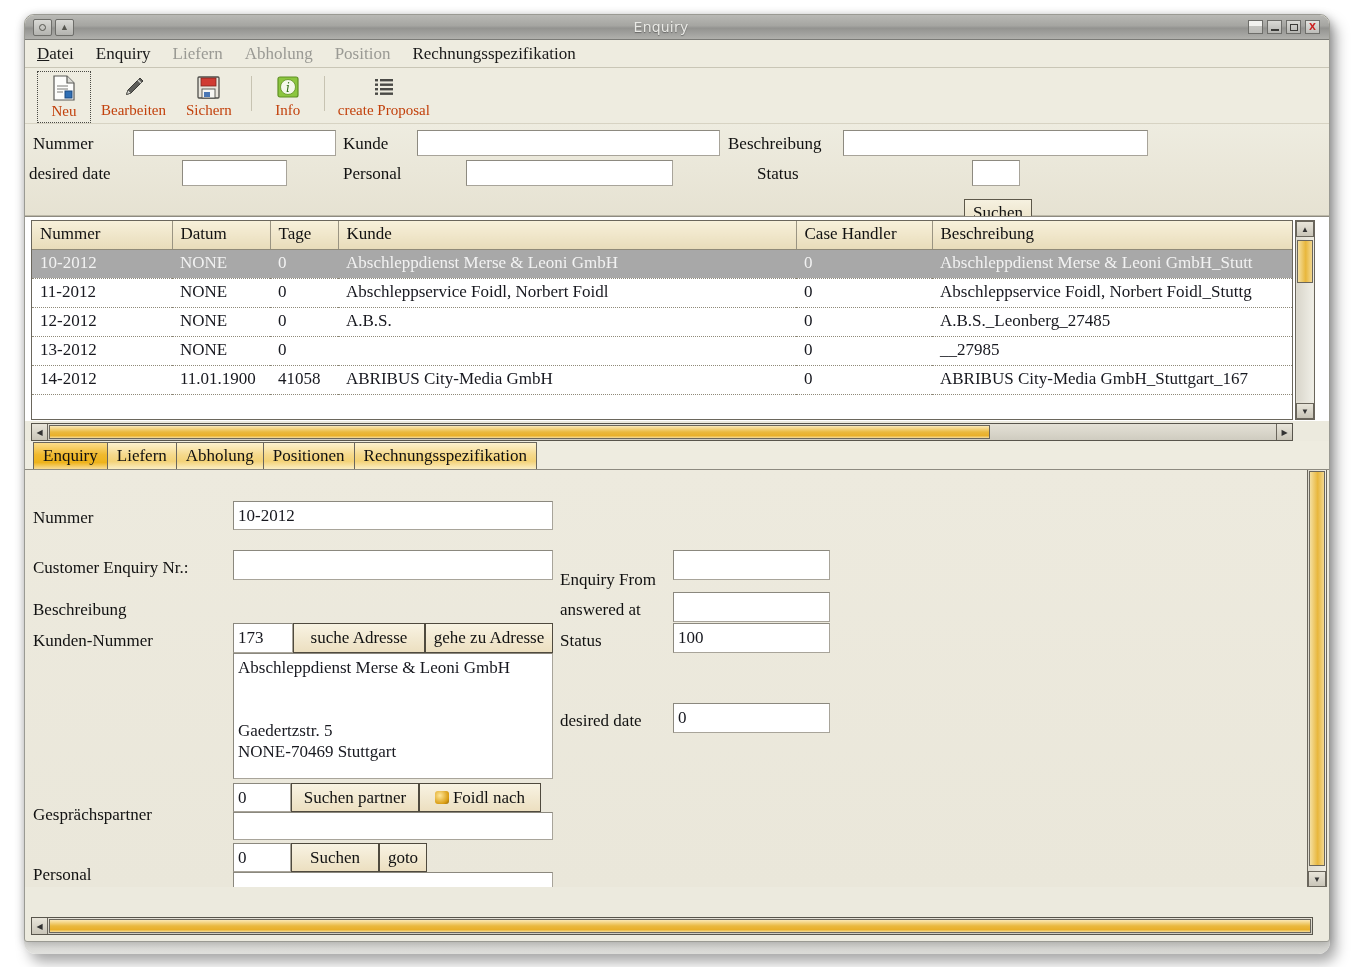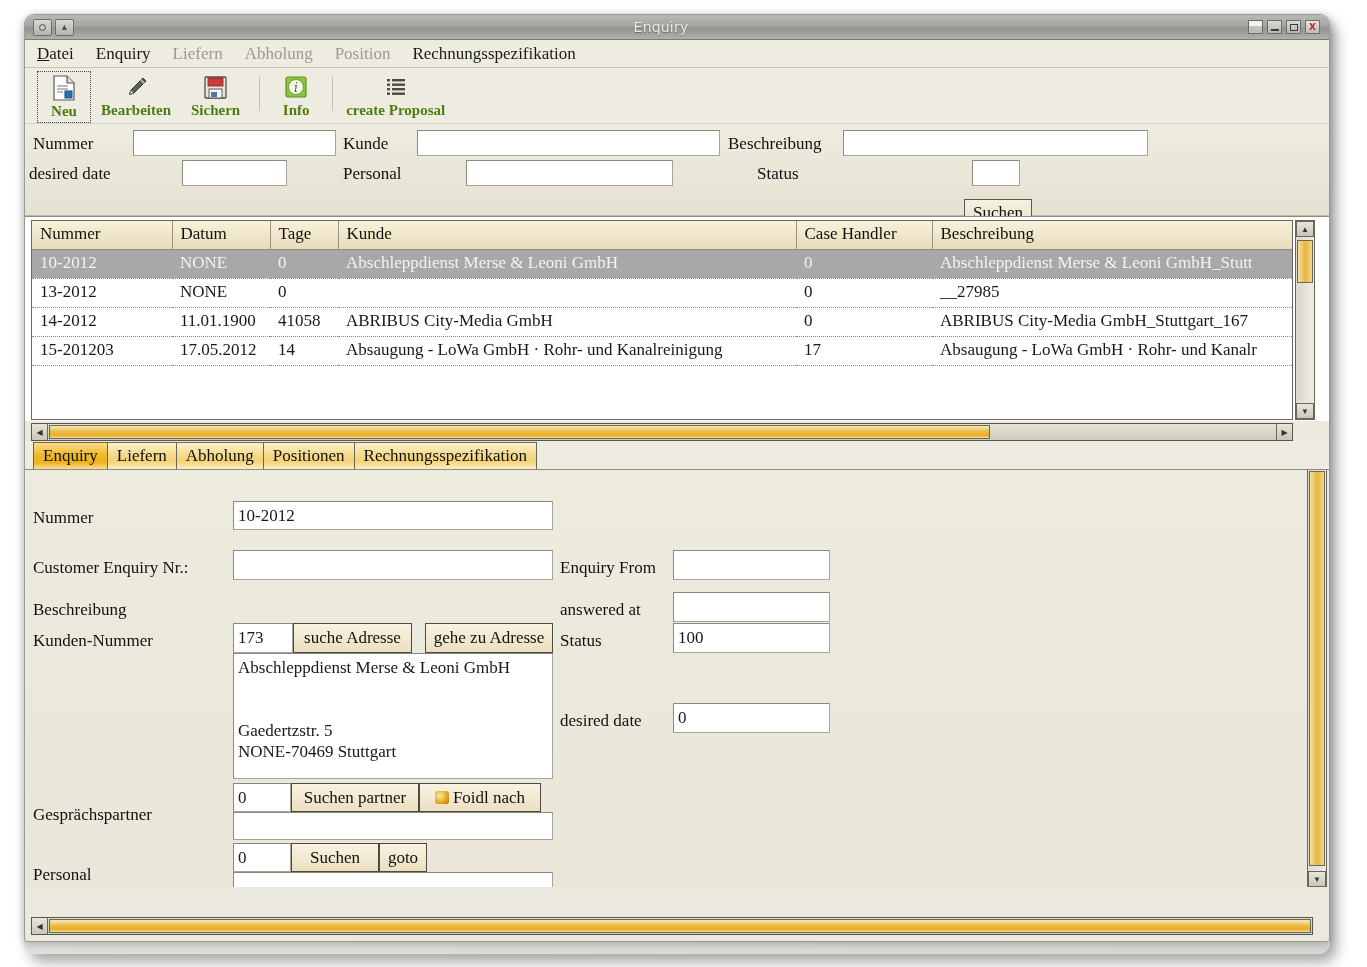--- a/index.html
+++ b/index.html
@@ -97,21 +97,21 @@
     border-bottom: 1px solid #d7d3c3;
   }
   .tool {
     display: flex; flex-direction: column;
     align-items: center; justify-content: flex-start;
     padding: 3px 10px 0 10px;
     min-width: 54px;
   }
   .tool.focused { border: 1px dotted #4a4a44; }
   .tool .ico { height: 26px; display:flex;align-items:center;justify-content:center;}
-  .tool .lbl { font-size: 15px; color:#4d7c0f; margin-top:2px; white-space:nowrap;font-weight:bold;}
+  .tool .lbl { font-size: 15px; color:#c2410c; margin-top:2px; white-space:nowrap;}
   .tool-sep { width:1px; background:#c7c3b2; margin:5px 9px 12px 9px; }
   .tool.text-only { justify-content:center; padding-top:0;}
   .tool.text-only .lbl { margin-top: 26px; }
 
   
   #criteria {
     position: relative;
     height: 92px;
     background: linear-gradient(to bottom,#eeece0,#e6e2d2);
     border-bottom: 1px solid #bdb9a8;
@@ -433,43 +433,51 @@
           <tbody>
             <tr class="sel">
               <td>10-2012</td>
               <td>NONE</td>
               <td>0</td>
               <td>Abschleppdienst Merse &amp; Leoni GmbH</td>
               <td>0</td>
               <td>Abschleppdienst Merse &amp; Leoni GmbH_Stutt</td>
             </tr>
             <tr>
+              <td>11-2012</td>
+              <td>NONE</td>
+              <td>0</td>
+              <td>Abschleppservice Foidl, Norbert Foidl</td>
+              <td>0</td>
+              <td>Abschleppservice Foidl, Norbert Foidl_Stuttg</td>
+            </tr>
+            <tr>
+              <td>12-2012</td>
+              <td>NONE</td>
+              <td>0</td>
+              <td>A.B.S.</td>
+              <td>0</td>
+              <td>A.B.S._Leonberg_27485</td>
+            </tr>
+            <tr>
               <td>13-2012</td>
               <td>NONE</td>
               <td>0</td>
               <td></td>
               <td>0</td>
               <td>__27985</td>
             </tr>
             <tr>
               <td>14-2012</td>
               <td>11.01.1900</td>
               <td>41058</td>
               <td>ABRIBUS City-Media GmbH</td>
               <td>0</td>
               <td>ABRIBUS City-Media GmbH_Stuttgart_167</td>
             </tr>
-            <tr>
-              <td>15-201203</td>
-              <td>17.05.2012</td>
-              <td>14</td>
-              <td>Absaugung - LoWa GmbH · Rohr- und Kanalreinigung</td>
-              <td>17</td>
-              <td>Absaugung - LoWa GmbH · Rohr- und Kanalr</td>
-            </tr>
           </tbody>
         </table>
       </div>
 
       <div class="vsb" style="right:14px;top:3px;height:200px;">
         <div class="sb-arrow">▲</div>
         <div class="vsb-track" style="top:18px;bottom:18px;"></div>
         <div class="vsb-thumb" style="top:19px;height:43px;"></div>
         <div class="sb-arrow" style="position:absolute;bottom:0;left:0;">▼</div>
       </div>
@@ -491,31 +499,31 @@
     </div>
 
     <div id="form-area">
 
       <div class="lab" style="left:8px;top:38px;">Nummer</div>
       <div class="inp" style="left:208px;top:31px;width:320px;height:29px;">10-2012</div>
 
       <div class="lab" style="left:8px;top:88px;">Customer Enquiry Nr.:</div>
       <div class="inp" style="left:208px;top:80px;width:320px;height:30px;"></div>
 
-      <div class="lab" style="left:535px;top:88px;">Enquiry From</div>
+      <div class="lab" style="left:535px;top:100px;">Enquiry From</div>
       <div class="inp" style="left:648px;top:80px;width:157px;height:30px;"></div>
 
       <div class="lab" style="left:8px;top:130px;">Beschreibung</div>
 
       <div class="lab" style="left:535px;top:130px;">answered at</div>
       <div class="inp" style="left:648px;top:122px;width:157px;height:30px;"></div>
 
       <div class="lab" style="left:8px;top:161px;">Kunden-Nummer</div>
       <div class="inp" style="left:208px;top:153px;width:60px;height:30px;">173</div>
-      <div class="btn" style="left:268px;top:153px;width:119px;height:30px;">suche Adresse</div>
+      <div class="btn" style="left:268px;top:153px;width:132px;height:30px;">suche Adresse</div>
       <div class="btn" style="left:400px;top:153px;width:128px;height:30px;">gehe zu Adresse</div>
 
       <div class="lab" style="left:535px;top:161px;">Status</div>
       <div class="inp" style="left:648px;top:153px;width:157px;height:30px;">100</div>
 
       <div class="memo" style="left:208px;top:183px;width:320px;height:126px;">Abschleppdienst Merse &amp; Leoni GmbH
 
 
 Gaedertzstr. 5
 NONE-70469 Stuttgart</div>

